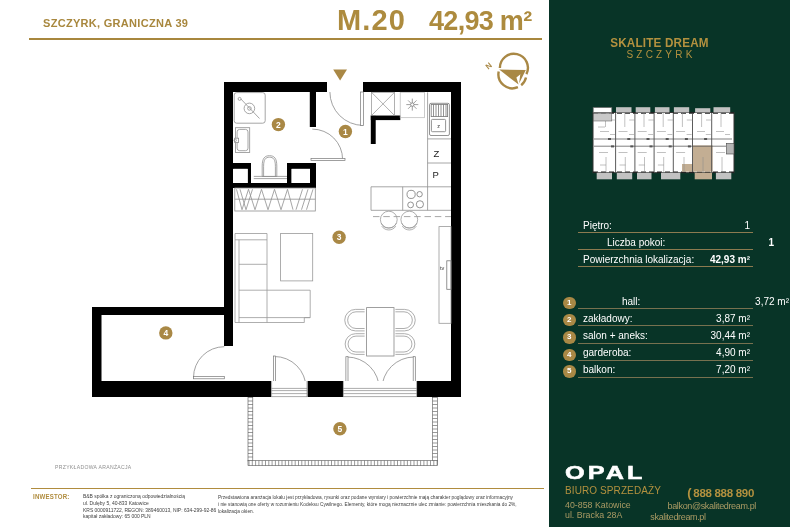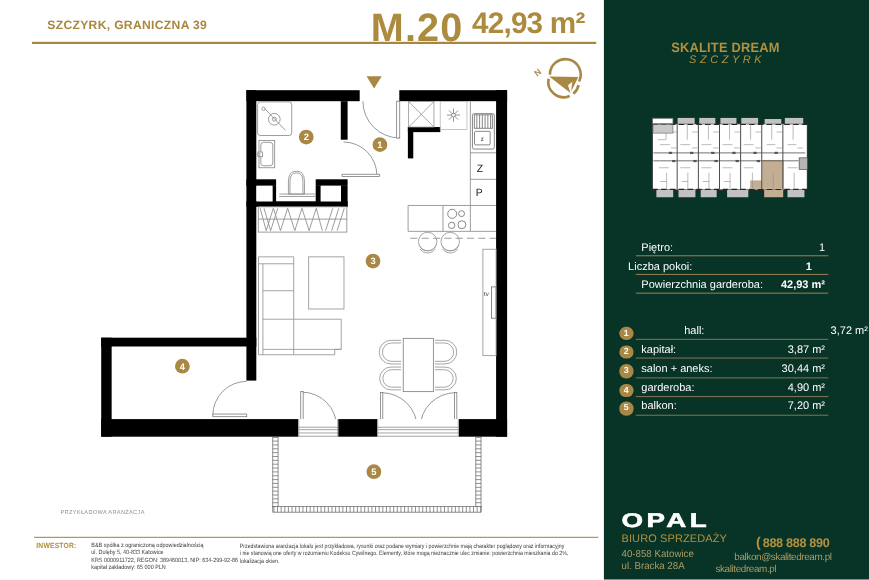--- a/index.html
+++ b/index.html
@@ -6,21 +6,21 @@
 body{width:790px;height:527px;position:relative;background:#fff;overflow:hidden;font-family:"Liberation Sans",sans-serif;}
 .abs{position:absolute;}
 </style>
 </head>
 <body>
 
 <div class="abs" style="left:549px;top:0;width:241px;height:527px;background:#083427;"></div>
 
 <div class="abs" style="left:43px;top:16.8px;font-size:11px;font-weight:bold;color:#a8873d;letter-spacing:0.3px;">SZCZYRK, GRANICZNA 39</div>
 
-<div class="abs" style="left:337px;top:3.8px;font-size:36px;font-weight:bold;color:#ad8b3e;letter-spacing:1.1px;">M.20</div>
+<div class="abs" style="left:337px;top:3.8px;font-size:29px;font-weight:bold;color:#ad8b3e;letter-spacing:1.1px;">M.20</div>
 
 <div class="abs" style="left:429px;top:5.5px;font-size:27px;font-weight:bold;color:#ad8b3e;letter-spacing:-0.7px;">42,93 m²</div>
 
 <div class="abs" style="left:29px;top:38.2px;width:513px;height:1.6px;background:#a8873d;"></div>
 
 <svg class="abs" style="left:0;top:0;" width="790" height="527" viewBox="0 0 790 527">
 <g id="plan" fill="none">
 
 <rect x="316" y="92" width="55" height="96"></rect>
 
@@ -393,43 +393,43 @@
 <div class="abs" style="left:31px;top:488px;width:513px;height:1.2px;background:#b08c3e;"></div>
 
 <div class="abs" style="left:33px;top:492.8px;font-size:6.8px;font-weight:bold;color:#b08c3e;letter-spacing:0.2px;transform:scale(0.9,1);transform-origin:left top;">INWESTOR:</div>
 
 <div class="abs" style="left:83px;top:492.6px;font-size:6.2px;color:#404040;line-height:7.3px;transform:scale(0.8,0.89);transform-origin:left top;">B&amp;B spółka z ograniczoną odpowiedzialnością<br>ul. Dulęby 5, 40-833 Katowice<br>KRS 0000911722, REGON: 389460013, NIP: 634-299-92-86<br>kapitał zakładowy: 65 000 PLN</div>
 
 <div class="abs" style="left:217.5px;top:493.6px;font-size:6.2px;color:#404040;line-height:7.3px;transform:scale(0.77,0.89);transform-origin:left top;">Przedstawiona aranżacja lokalu jest przykładowa, rysunki oraz podane wymiary i powierzchnie mają charakter poglądowy oraz informacyjny<br>i nie stanowią one oferty w rozumieniu Kodeksu Cywilnego. Elementy, które mogą nieznacznie ulec zmianie: powierzchnia mieszkania do 2%,<br>lokalizacja okien.</div>
 
 <div class="abs" style="left:549px;top:36px;width:221px;text-align:center;font-size:12.3px;font-weight:bold;color:#b3913f;letter-spacing:0.2px;transform:scaleX(0.95);">SKALITE DREAM</div>
 
-<div class="abs" style="left:549px;top:49.3px;width:224px;text-align:center;font-size:10px;color:#b3913f;letter-spacing:3.2px;font-style:italic;">SZCZYRK</div>
+<div class="abs" style="left:549px;top:49.3px;width:224px;text-align:center;font-size:10px;color:#b3913f;letter-spacing:3.2px;">SZCZYRK</div>
 
 <div class="abs" style="left:583px;top:219.5px;width:167px;font-size:10px;color:#fff;"><span>Piętro:</span><span style="float:right;">1</span></div>
 
 <div class="abs" style="left:578px;top:231.8px;width:175px;height:1px;background:#8d7b50;"></div>
 
-<div class="abs" style="left:571px;top:236.5px;width:167px;font-size:10px;color:#fff;"><span>Liczba pokoi:</span><span style="float:right;font-weight:bold;">1</span></div>
+<div class="abs" style="left:607px;top:236.5px;width:167px;font-size:10px;color:#fff;"><span>Liczba pokoi:</span><span style="float:right;font-weight:bold;">1</span></div>
 
 <div class="abs" style="left:578px;top:248.6px;width:175px;height:1px;background:#8d7b50;"></div>
 
-<div class="abs" style="left:583px;top:253.5px;width:167px;font-size:10px;color:#fff;"><span>Powierzchnia garderoba:</span><span style="float:right;font-weight:bold;">42,93 m²</span></div>
+<div class="abs" style="left:583px;top:253.5px;width:167px;font-size:10px;color:#fff;"><span>Powierzchnia lokalizacja:</span><span style="float:right;font-weight:bold;">42,93 m²</span></div>
 
 <div class="abs" style="left:578px;top:265.9px;width:175px;height:1px;background:#8d7b50;"></div>
 
 <div class="abs" style="left:563px;top:296.5px;width:12.5px;height:12.5px;border-radius:50%;background:#a98845;color:#fff;font-size:8px;font-weight:bold;text-align:center;line-height:12.5px;">1</div>
 
 <div class="abs" style="left:583px;top:295.5px;width:167px;font-size:10px;color:#fff;padding-left:39px;"><span>hall:</span><span style="float:right;margin-left:12px;">3,72 m²</span></div>
 
 <div class="abs" style="left:578px;top:307.9px;width:175px;height:1px;background:#77714f;"></div>
 
 <div class="abs" style="left:563px;top:313.6px;width:12.5px;height:12.5px;border-radius:50%;background:#a98845;color:#fff;font-size:8px;font-weight:bold;text-align:center;line-height:12.5px;">2</div>
 
-<div class="abs" style="left:583px;top:312.8px;width:167px;font-size:10px;color:#fff;"><span>kapitał:</span><span style="float:right;">3,87 m²</span></div>
+<div class="abs" style="left:583px;top:312.8px;width:167px;font-size:10px;color:#fff;"><span>zakładowy:</span><span style="float:right;">3,87 m²</span></div>
 
 <div class="abs" style="left:578px;top:325.3px;width:175px;height:1px;background:#77714f;"></div>
 
 <div class="abs" style="left:563px;top:331px;width:12.5px;height:12.5px;border-radius:50%;background:#a98845;color:#fff;font-size:8px;font-weight:bold;text-align:center;line-height:12.5px;">3</div>
 
 <div class="abs" style="left:583px;top:330px;width:167px;font-size:10px;color:#fff;"><span>salon + aneks:</span><span style="float:right;">30,44 m²</span></div>
 
 <div class="abs" style="left:578px;top:342.7px;width:175px;height:1px;background:#77714f;"></div>
 
 <div class="abs" style="left:563px;top:348.7px;width:12.5px;height:12.5px;border-radius:50%;background:#a98845;color:#fff;font-size:8px;font-weight:bold;text-align:center;line-height:12.5px;">4</div>

